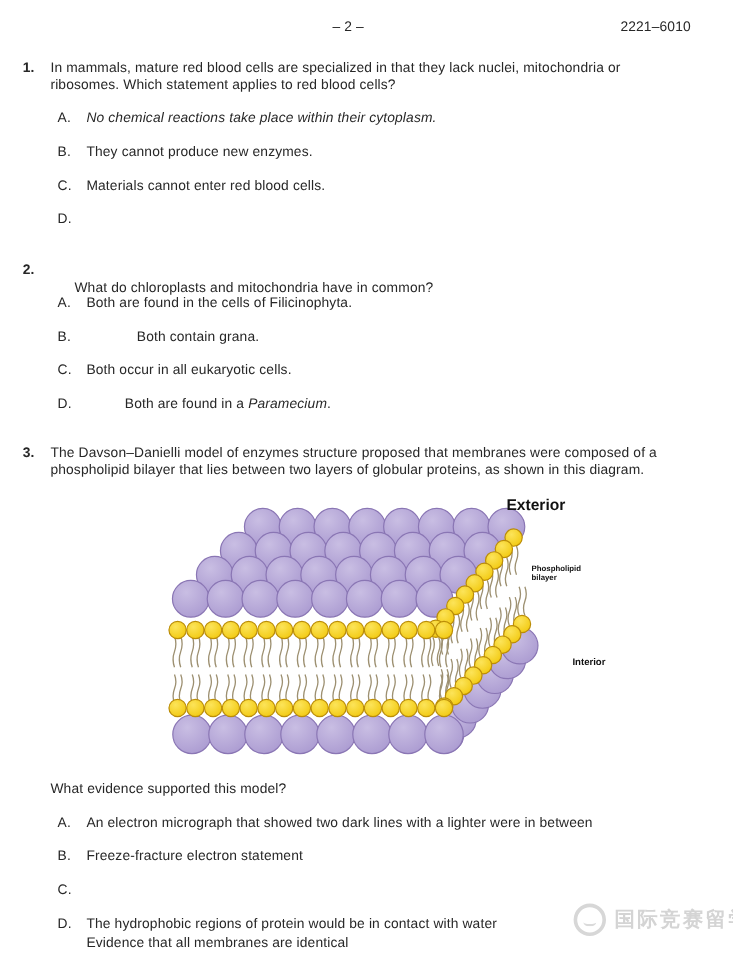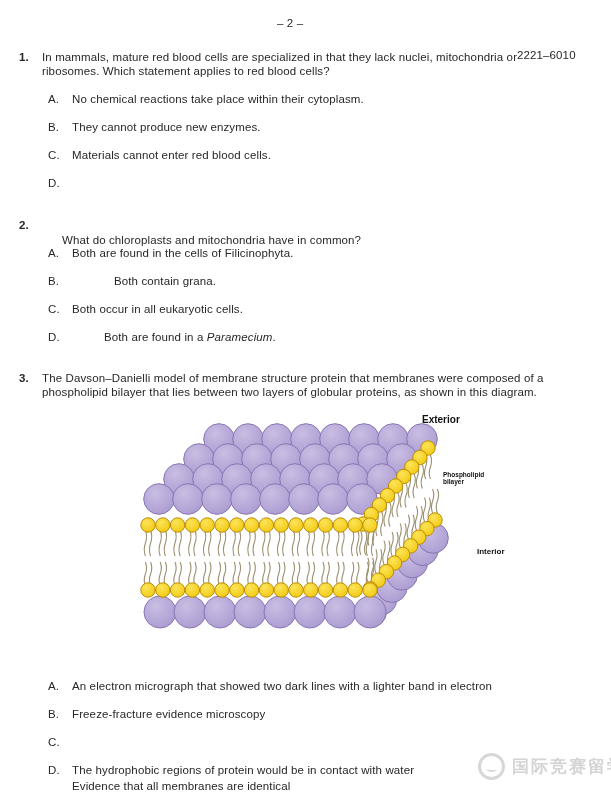--- a/index.html
+++ b/index.html
@@ -34,48 +34,48 @@
     border-bottom:2px solid #dadada; border-radius:50%;
   }
   .wm-text { font-size:17px; font-weight:700; letter-spacing:2px; white-space:nowrap; }
 </style>
 </head>
 <body>
 
 <div class="page">
 
   <div class="line hdr" style="left:277px; top:17px;">– 2 –</div>
-  <div class="line hdr" style="left:517px; top:17px;margin-top:32px;">2221–6010</div>
+  <div class="line hdr" style="left:517px; top:17px;">2221–6010</div>
 
   <div class="line bold" style="left:19px; top:51px;">1.</div>
   <div class="line" style="left:42px; top:51px;">In mammals, mature red blood cells are specialized in that they lack nuclei, mitochondria or</div>
   <div class="line" style="left:42px; top:65px;">ribosomes. Which statement applies to red blood cells?</div>
 
   <div class="line" style="left:48px; top:93px;">A.</div>
-  <div class="line" style="left:72px; top:93px;">No chemical reactions take place within their cytoplasm.</div>
+  <div class="line" style="left:72px; top:93px;font-style:italic;">No chemical reactions take place within their cytoplasm.</div>
   <div class="line" style="left:48px; top:121px;">B.</div>
   <div class="line" style="left:72px; top:121px;">They cannot produce new enzymes.</div>
   <div class="line" style="left:48px; top:149px;">C.</div>
   <div class="line" style="left:72px; top:149px;">Materials cannot enter red blood cells.</div>
   <div class="line" style="left:48px; top:177px;">D.</div>
 
   <div class="line bold" style="left:19px; top:219px;">2.</div>
   <div class="line" style="left:42px; top:234px;margin-left:20px;">What do chloroplasts and mitochondria have in common?</div>
 
   <div class="line" style="left:48px; top:247px;">A.</div>
   <div class="line" style="left:72px; top:247px;">Both are found in the cells of Filicinophyta.</div>
   <div class="line" style="left:48px; top:275px;">B.</div>
   <div class="line" style="left:72px; top:275px;padding-left:42px;">Both contain grana.</div>
   <div class="line" style="left:48px; top:303px;">C.</div>
   <div class="line" style="left:72px; top:303px;">Both occur in all eukaryotic cells.</div>
   <div class="line" style="left:48px; top:331px;">D.</div>
   <div class="line" style="left:72px; top:331px;padding-left:32px;"><span>Both are found in a </span><i>Paramecium</i><span>.</span></div>
 
   <div class="line bold" style="left:19px; top:372px;">3.</div>
-  <div class="line" style="left:42px; top:372px;">The Davson–Danielli model of membrane structure protein that membranes were composed of a</div>
+  <div class="line" style="left:42px; top:372px;">The Davson–Danielli model of enzymes structure proposed that membranes were composed of a</div>
   <div class="line" style="left:42px; top:386px;">phospholipid bilayer that lies between two layers of globular proteins, as shown in this diagram.</div>
 
   <svg id="membrane-svg" width="322" height="212" viewBox="0 0 322 212">
       <defs>
         <radialGradient id="gP" cx="38%" cy="32%" r="75%">
           <stop offset="0%" stop-color="#c9bee3"></stop>
           <stop offset="100%" stop-color="#ab9bd1"></stop>
         </radialGradient>
         <radialGradient id="gY" cx="38%" cy="32%" r="75%">
           <stop offset="0%" stop-color="#fce45a"></stop>
@@ -274,32 +274,33 @@
       <circle cx="128.4" cy="169" r="7.2" fill="url(#gY)" stroke="#bb8d08" stroke-width="1"></circle>
       <circle cx="143.20000000000002" cy="169" r="7.2" fill="url(#gY)" stroke="#bb8d08" stroke-width="1"></circle>
       <circle cx="158" cy="169" r="7.2" fill="url(#gY)" stroke="#bb8d08" stroke-width="1"></circle>
       <circle cx="172.8" cy="169" r="7.2" fill="url(#gY)" stroke="#bb8d08" stroke-width="1"></circle>
       <circle cx="187.60000000000002" cy="169" r="7.2" fill="url(#gY)" stroke="#bb8d08" stroke-width="1"></circle>
       <circle cx="202.4" cy="169" r="7.2" fill="url(#gY)" stroke="#bb8d08" stroke-width="1"></circle>
       <circle cx="217.20000000000002" cy="169" r="7.2" fill="url(#gY)" stroke="#bb8d08" stroke-width="1"></circle>
       <circle cx="232" cy="169" r="7.2" fill="url(#gY)" stroke="#bb8d08" stroke-width="1"></circle>
     </svg>
 
-  <div class="diagram-label" style="left:422px; top:414px; font-size:10px;">Exterior</div>
+  <div class="diagram-label" style="left:422px; top:414px; font-size:13px;">Exterior</div>
   <div class="diagram-label" style="left:443px; top:471px; font-size:6.5px;">
     <div>Phospholipid</div>
     <div>bilayer</div>
   </div>
   <div class="diagram-label" style="left:441px; top:547px; font-size:8px;margin-left:36px;">Interior</div>
 
+  <div class="line" style="left:42px; top:652px;">What evidence supported this model?</div>
 
   <div class="line" style="left:48px; top:680px;">A.</div>
-  <div class="line" style="left:72px; top:680px;">An electron micrograph that showed two dark lines with a lighter band in electron</div>
+  <div class="line" style="left:72px; top:680px;">An electron micrograph that showed two dark lines with a lighter were in between</div>
   <div class="line" style="left:48px; top:708px;">B.</div>
-  <div class="line" style="left:72px; top:708px;">Freeze-fracture evidence microscopy</div>
+  <div class="line" style="left:72px; top:708px;">Freeze-fracture electron statement</div>
   <div class="line" style="left:48px; top:736px;">C.</div>
   <div class="line" style="left:72px; top:736px;margin-top:44px;">Evidence that all membranes are identical</div>
   <div class="line" style="left:48px; top:764px;">D.</div>
   <div class="line" style="left:72px; top:764px;">The hydrophobic regions of protein would be in contact with water</div>
 
   <div class="watermark">
     <div class="wm-ring"></div>
     <div class="wm-text">国际竞赛留学</div>
   </div>
 

